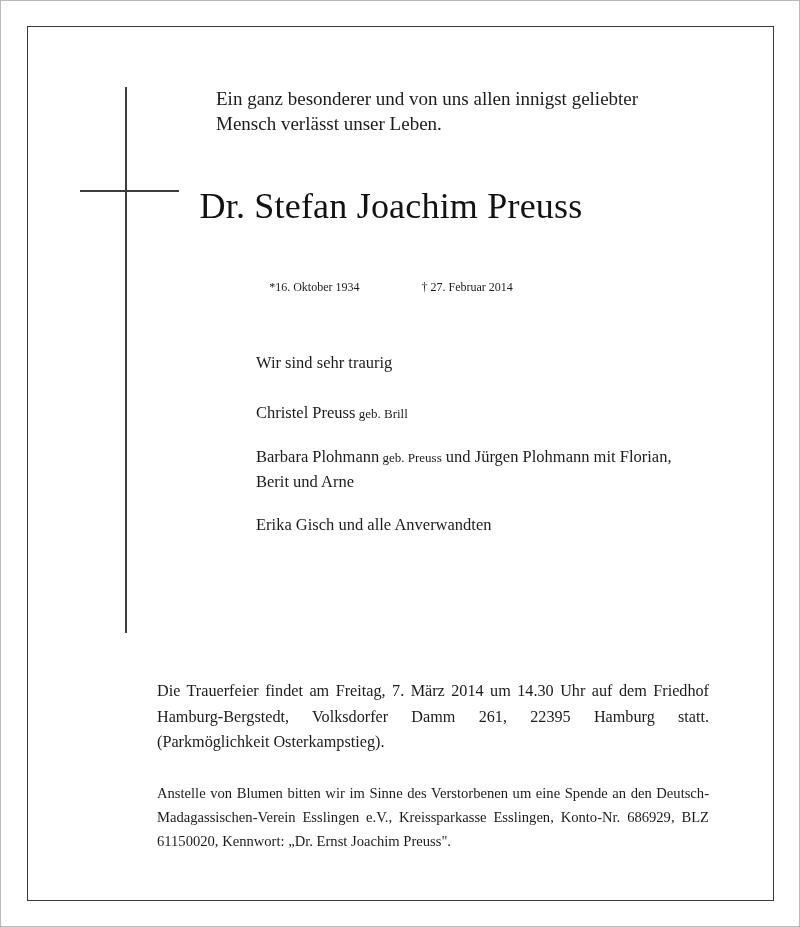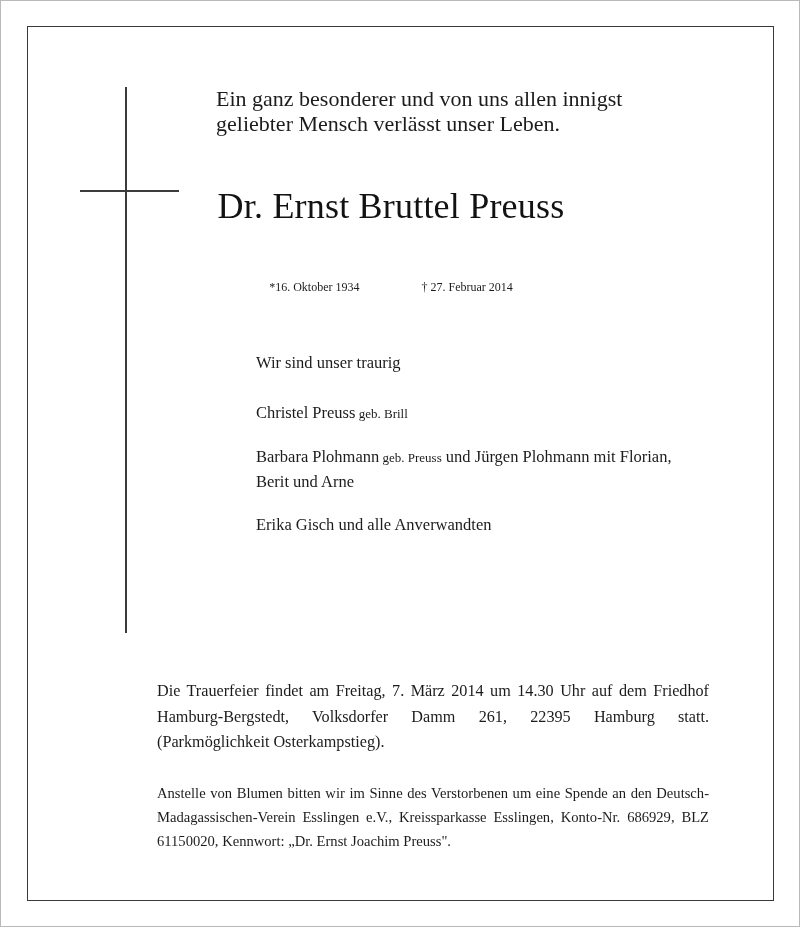--- a/index.html
+++ b/index.html
@@ -54,21 +54,21 @@
     height: 2px;
     background: #3c3c3e;
   }
 
   
   .intro {
     position: absolute;
     left: 215px;
     top: 85px;
     width: 460px;
-    font-size: 22px;
+    font-size: 19px;
     line-height: 25px;
     color: #1c1c1c;
   }
 
   .name-block {
     position: absolute;
     left: 100px;
     top: 183px;
     width: 580px;
     text-align: center;
@@ -151,31 +151,31 @@
 
 <div class="page">
   <div class="frame"></div>
 
   <div class="cross-vertical"></div>
   <div class="cross-horizontal"></div>
 
   <div class="intro">Ein ganz besonderer und von uns allen innigst geliebter Mensch verlässt unser Leben.</div>
 
   <div class="name-block">
-    <div class="deceased-name">Dr. Ernst Bruttel Preuss</div>
+    <div class="deceased-name">Dr. Stefan Joachim Preuss</div>
   </div>
 
   <div class="dates-row">
     <span class="date-birth">*16. Oktober 1934</span>
     <span class="date-gap"></span>
     <span class="date-death">† 27. Februar 2014</span>
   </div>
 
   <div class="mourners">
-    <p class="mourners-lead">Wir sind unser traurig</p>
+    <p class="mourners-lead">Wir sind sehr traurig</p>
 
     <p class="mourner-entry">
       <span>Christel Preuss</span><span class="nee"> geb. Brill</span><span></span>
     </p>
 
 
     <p class="mourner-entry">
       <span>Barbara Plohmann</span><span class="nee"> geb. Preuss</span><span> und Jürgen Plohmann mit Florian, Berit und Arne</span>
     </p>
 

